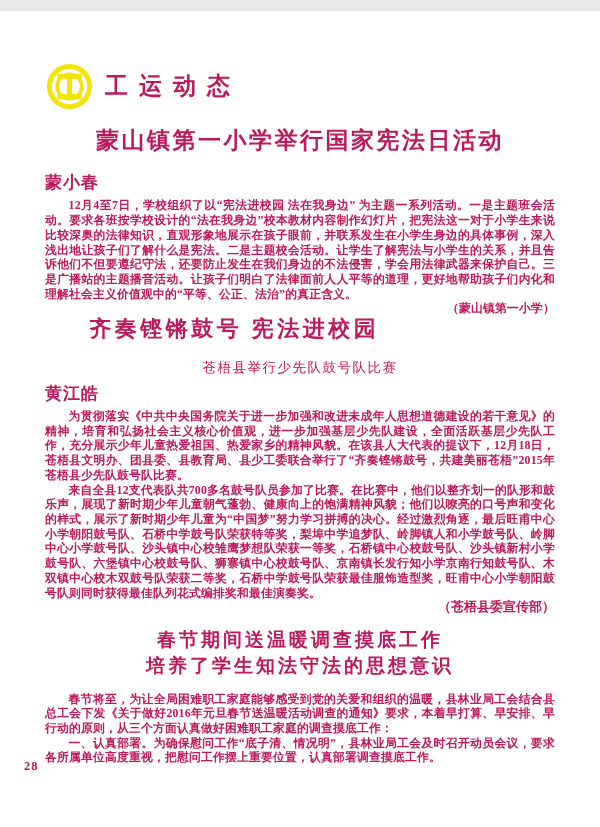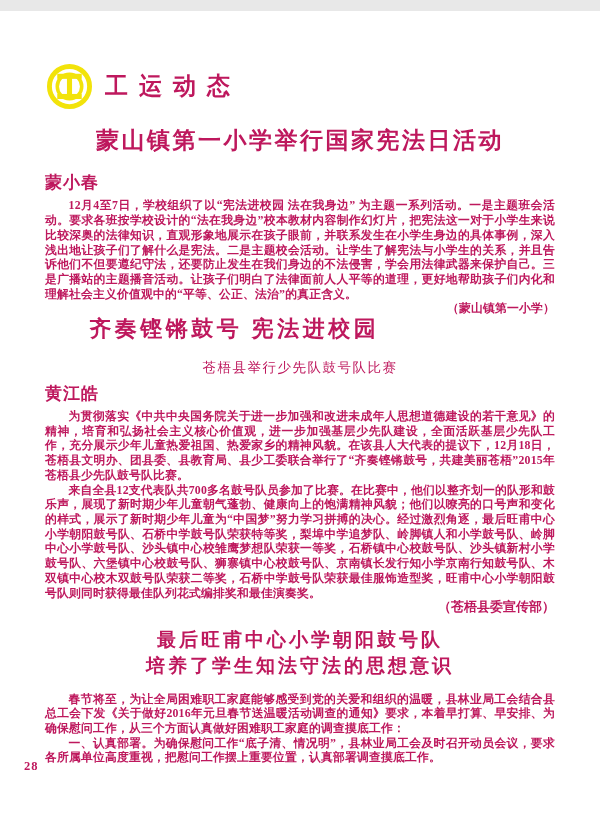--- a/index.html
+++ b/index.html
@@ -87,24 +87,24 @@
       <h1 class="a-title a2-title">齐奏铿锵鼓号 宪法进校园</h1>
       <div class="a-subtitle">苍梧县举行少先队鼓号队比赛</div>
       <div class="a-author">黄江皓</div>
       <p class="body-para">为贯彻落实《中共中央国务院关于进一步加强和改进未成年人思想道德建设的若干意见》的精神，培育和弘扬社会主义核心价值观，进一步加强基层少先队建设，全面活跃基层少先队工作，充分展示少年儿童热爱祖国、热爱家乡的精神风貌。在该县人大代表的提议下，12月18日，苍梧县文明办、团县委、县教育局、县少工委联合举行了“齐奏铿锵鼓号，共建美丽苍梧”2015年苍梧县少先队鼓号队比赛。</p>
       <p class="body-para">来自全县12支代表队共700多名鼓号队员参加了比赛。在比赛中，他们以整齐划一的队形和鼓乐声，展现了新时期少年儿童朝气蓬勃、健康向上的饱满精神风貌；他们以嘹亮的口号声和变化的样式，展示了新时期少年儿童为“中国梦”努力学习拼搏的决心。经过激烈角逐，最后旺甫中心小学朝阳鼓号队、石桥中学鼓号队荣获特等奖，梨埠中学追梦队、岭脚镇人和小学鼓号队、岭脚中心小学鼓号队、沙头镇中心校雏鹰梦想队荣获一等奖，石桥镇中心校鼓号队、沙头镇新村小学鼓号队、六堡镇中心校鼓号队、狮寨镇中心校鼓号队、京南镇长发行知小学京南行知鼓号队、木双镇中心校木双鼓号队荣获二等奖，石桥中学鼓号队荣获最佳服饰造型奖，旺甫中心小学朝阳鼓号队则同时获得最佳队列花式编排奖和最佳演奏奖。</p>
       <p class="attr-line">（苍梧县委宣传部）</p>
     </section>
 
     <section>
       <h1 class="a-title a3-title">
-        <span>最后旺甫中心小学朝阳鼓号队</span><br>
+        <span>春节期间送温暖调查摸底工作</span><br>
         <span>培养了学生知法守法的思想意识</span>
       </h1>
-      <p class="body-para">春节将至，为让全局困难职工家庭能够感受到党的关爱和组织的温暖，县林业局工会结合县总工会下发《关于做好2016年元旦春节送温暖活动调查的通知》要求，本着早打算、早安排、为确保慰问工作，从三个方面认真做好困难职工家庭的调查摸底工作：</p>
+      <p class="body-para">春节将至，为让全局困难职工家庭能够感受到党的关爱和组织的温暖，县林业局工会结合县总工会下发《关于做好2016年元旦春节送温暖活动调查的通知》要求，本着早打算、早安排、早行动的原则，从三个方面认真做好困难职工家庭的调查摸底工作：</p>
       <p class="body-para">一、认真部署。为确保慰问工作“底子清、情况明”，县林业局工会及时召开动员会议，要求各所属单位高度重视，把慰问工作摆上重要位置，认真部署调查摸底工作。</p>
 
     </section>
 
   </div>
 
   <div class="page-number">28</div>
 </div>
 
 </body></html>

